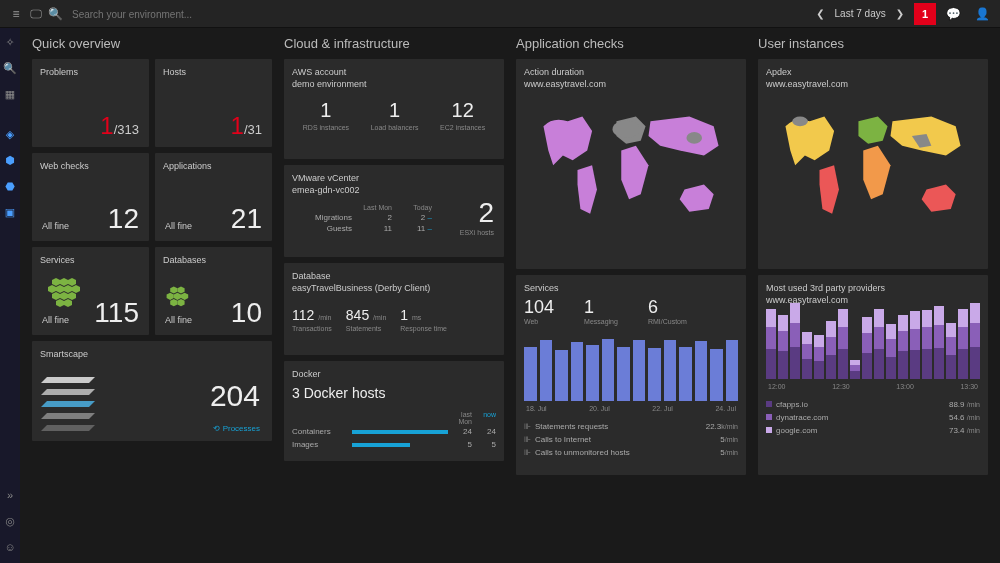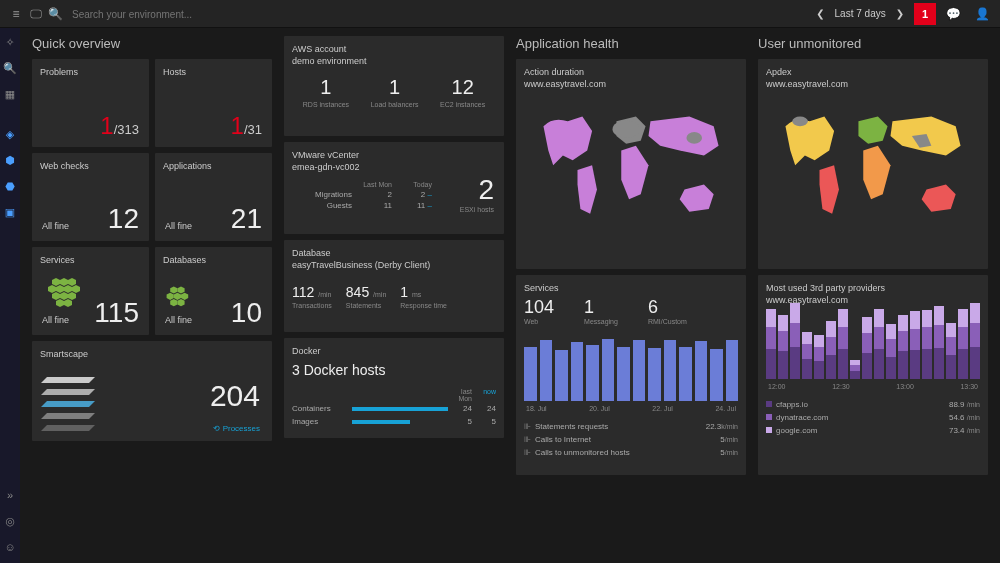--- a/index.html
+++ b/index.html
@@ -200,20 +200,21 @@
           <div class="layer" style="background:#4aa8d8"></div>
           <div class="layer" style="background:#888"></div>
           <div class="layer" style="background:#666"></div>
         </div>
         <div class="bignum2">204</div>
         <div class="proc">Processes</div>
       </div>
     </div>
 
     <div class="col">
+      <div class="section-title">Cloud &amp; infrastructure</div>
 
       <div class="tile wide">
         <div class="label">AWS account</div>
         <div class="sub">demo environment</div>
         <div class="metrics">
           <div>
               <div class="m-big">1</div>
               <div class="m-lbl">RDS
 instances</div>
             </div>
@@ -296,21 +297,21 @@
         <div class="drow">
             <span>Images</span>
             <span class="bar" style="width:60%"></span>
             <span style="text-align:right">5</span>
             <span style="text-align:right">5</span>
           </div>
       </div>
     </div>
 
     <div class="col">
-      <div class="section-title">Application health</div>
+      <div class="section-title">Application checks</div>
 
       <div class="tile map-tile">
         <div class="label">Action duration</div>
         <div class="sub">www.easytravel.com</div>
         <svg class="map" viewBox="0 0 220 150">
           <g fill="#c87fd9">
             <path d="M20,30 Q30,20 45,25 L60,20 L70,35 L65,55 L50,65 L40,60 L30,70 L25,55 Z"></path>
             <path d="M55,75 L70,70 L75,95 L68,120 L58,115 L55,90 Z"></path>
             <path d="M95,25 L115,20 L125,30 L120,45 L105,48 L95,40 Z" fill="#888"></path>
             <path d="M100,55 L115,50 L128,70 L120,100 L108,105 L100,85 Z"></path>
@@ -373,21 +374,21 @@
             </div>
           <div class="srow">
               <span class="lv">Calls to unmonitored hosts</span>
               <span><span>5</span><span class="unit">/min</span></span>
             </div>
         </div>
       </div>
     </div>
 
     <div class="col">
-      <div class="section-title">User unmonitored</div>
+      <div class="section-title">User instances</div>
 
       <div class="tile map-tile">
         <div class="label">Apdex</div>
         <div class="sub">www.easytravel.com</div>
         <svg class="map" viewBox="0 0 220 150">
           <g>
             <path d="M20,30 Q30,20 45,25 L60,20 L70,35 L65,55 L50,65 L40,60 L30,70 L25,55 Z" fill="#f2c94c"></path>
             <path d="M55,75 L70,70 L75,95 L68,120 L58,115 L55,90 Z" fill="#eb5757"></path>
             <path d="M95,25 L115,20 L125,30 L120,45 L105,48 L95,40 Z" fill="#7cb342"></path>
             <path d="M100,55 L115,50 L128,70 L120,100 L108,105 L100,85 Z" fill="#f2994a"></path>

